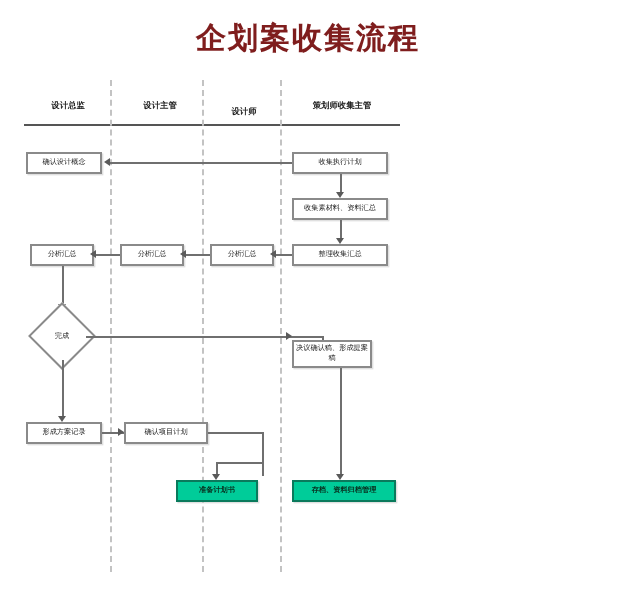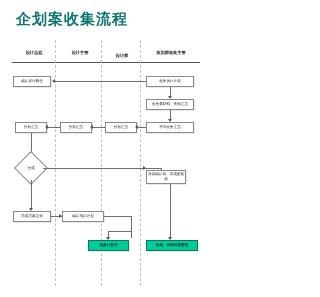--- a/index.html
+++ b/index.html
@@ -5,26 +5,25 @@
   html,body{margin:0;padding:0;background:#ffffff;}
   body{
     width:210px;height:297px;
     font-family:"DejaVu Sans","Liberation Sans",sans-serif;
     overflow:hidden;position:relative;
   }
   #canvas{position:absolute;inset:0;width:210px;height:297px;}
 
   .title{
     position:absolute;left:0;top:10px;width:210px;
-    text-align:left;
+    text-align:right;
     font-size:15px;line-height:18px;
-    font-weight:700;color:#0f766e;
+    font-weight:700;color:#7f1d1d;
     letter-spacing:1px;
     white-space:nowrap;
-    margin-left:16px;
   }
 
   .lane-head{
     position:absolute;
     font-size:4.2px;line-height:6px;
     font-weight:700;color:#222222;
     text-align:center;white-space:nowrap;
   }
 
   .hrule{

